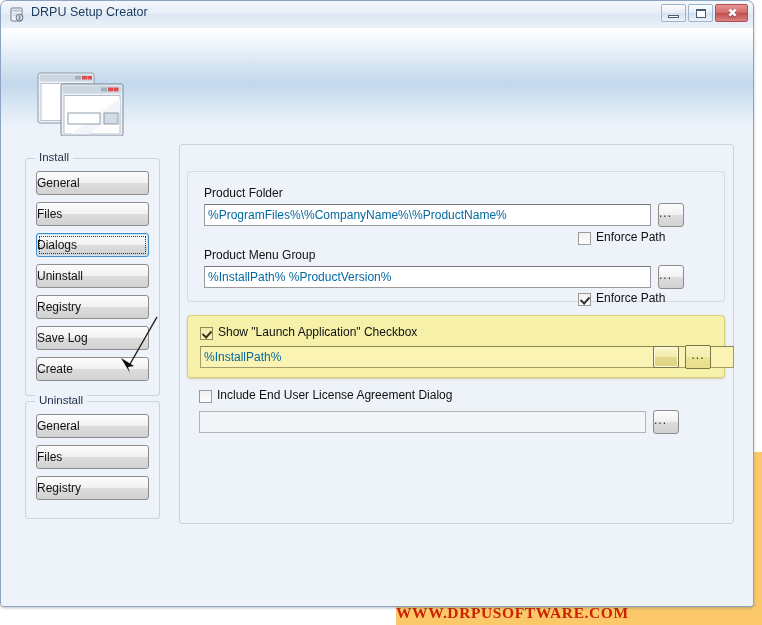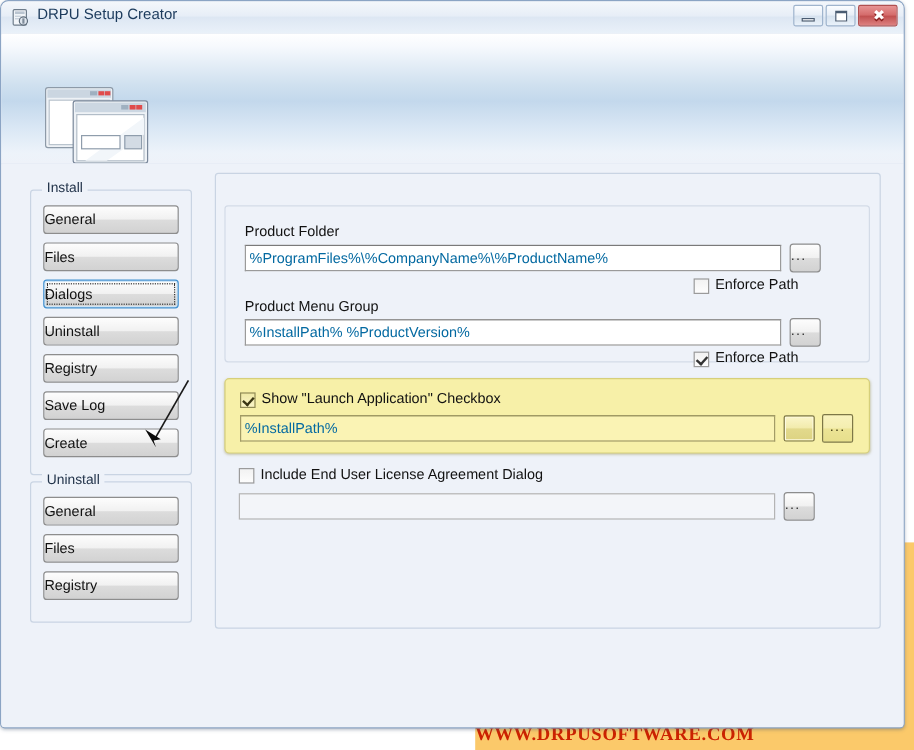--- a/index.html
+++ b/index.html
@@ -276,21 +276,21 @@
         <div class="btn dots-btn" style="left:470px;top:93px">...</div>
 
         <span class="cbx checked" style="left:390px;top:121px"></span>
         <span class="cbx-label" style="left:408px;top:119px">Enforce Path</span>
       </div>
 
       <div id="grp-launch">
         <span class="cbx checked" style="left:12px;top:11px"></span>
         <span class="cbx-label" style="left:30px;top:9px">Show "Launch Application" Checkbox</span>
 
-        <div class="txtbox" id="txt-installpath" style="left:12px;top:30px;width:446px">%InstallPath%</div>
+        <div class="txtbox" id="txt-installpath" style="left:12px;top:30px;width:534px">%InstallPath%</div>
 
         <div id="btn-blank" style="left:465px;top:30px"></div>
 
         <div id="btn-dots-launch" style="left:497px;top:29px">...</div>
       </div>
 
       <span class="cbx" style="left:19px;top:245px"></span>
       <span class="cbx-label" style="left:37px;top:243px">Include End User License Agreement Dialog</span>
 
       <div class="txtbox" style="left:19px;top:266px;width:447px;background:#f3f5f9;border-color:#b4b4b4"></div>

